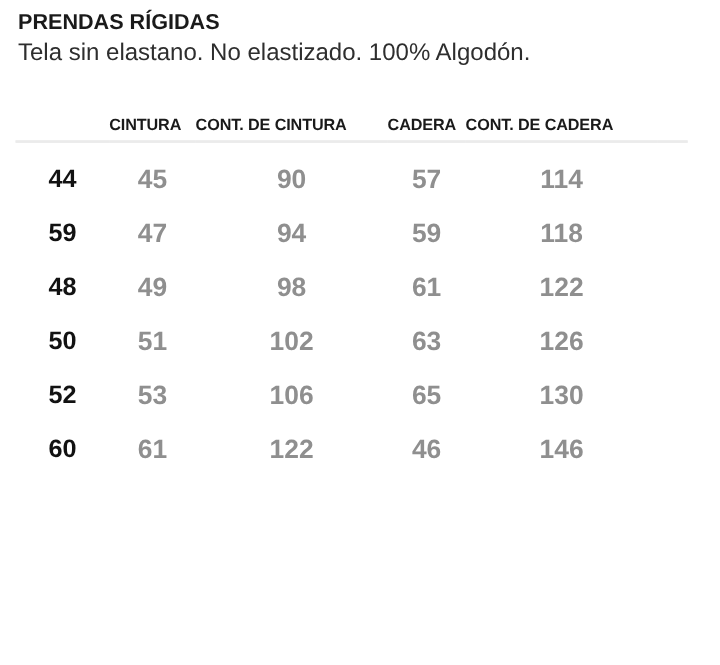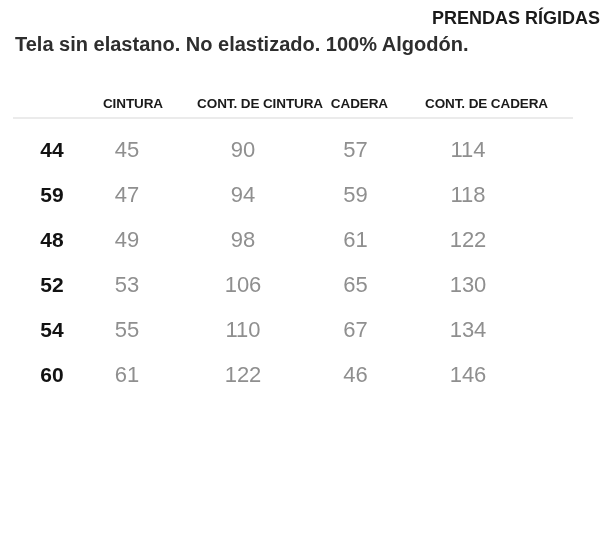--- a/index.html
+++ b/index.html
@@ -16,62 +16,61 @@
   .page-header {
     padding: 7px 0 0 15px;
   }
   .page-title {
     margin: 0;
     font-size: 18px;
     line-height: 22px;
     font-weight: bold;
     color: #1a1a1a;
     letter-spacing: 0;
-    text-align: right;
   }
   .page-subtitle {
     margin: 3px 0 0 0;
     font-size: 20px;
     line-height: 24px;
-    font-weight: bold;
+    font-weight: normal;
     color: #2e2e2e;
   }
   table.size-table {
     border-collapse: collapse;
     table-layout: fixed;
     width: 560px;
     margin: 40px 0 0 13px;
   }
   table.size-table thead th {
     font-size: 13.5px;
     line-height: 16px;
     font-weight: bold;
     color: #1a1a1a;
     letter-spacing: -0.1px;
-    text-align: right;
+    text-align: left;
     padding: 0 0 5px 0;
     border-bottom: 2px solid #ebebeb;
     white-space: nowrap;
   }
   table.size-table tbody th,
   table.size-table tbody td {
     height: 45px;
     padding: 0;
     text-align: center;
     vertical-align: middle;
     white-space: nowrap;
   }
   table.size-table tbody th {
     font-size: 21px;
     font-weight: bold;
     color: #121212;
   }
   table.size-table tbody td {
     font-size: 22px;
-    font-weight: normal;
+    font-weight: bold;
     color: #8f8f8f;
   }
   table.size-table tbody tr:first-child th,
   table.size-table tbody tr:first-child td {
     padding-top: 8px;
   }
 </style>
 </head>
 <body>
 
@@ -120,33 +119,33 @@
       </tr>
       <tr>
         <th>48</th>
         <td>49</td>
         <td>98</td>
         <td>61</td>
         <td>122</td>
         <td></td>
       </tr>
       <tr>
+        <th>50</th>
+        <td>51</td>
+        <td>102</td>
+        <td>63</td>
+        <td>126</td>
+        <td></td>
+      </tr>
+      <tr>
         <th>52</th>
         <td>53</td>
         <td>106</td>
         <td>65</td>
         <td>130</td>
-        <td></td>
-      </tr>
-      <tr>
-        <th>54</th>
-        <td>55</td>
-        <td>110</td>
-        <td>67</td>
-        <td>134</td>
         <td></td>
       </tr>
       <tr>
         <th>60</th>
         <td>61</td>
         <td>122</td>
         <td>46</td>
         <td>146</td>
         <td></td>
       </tr>

